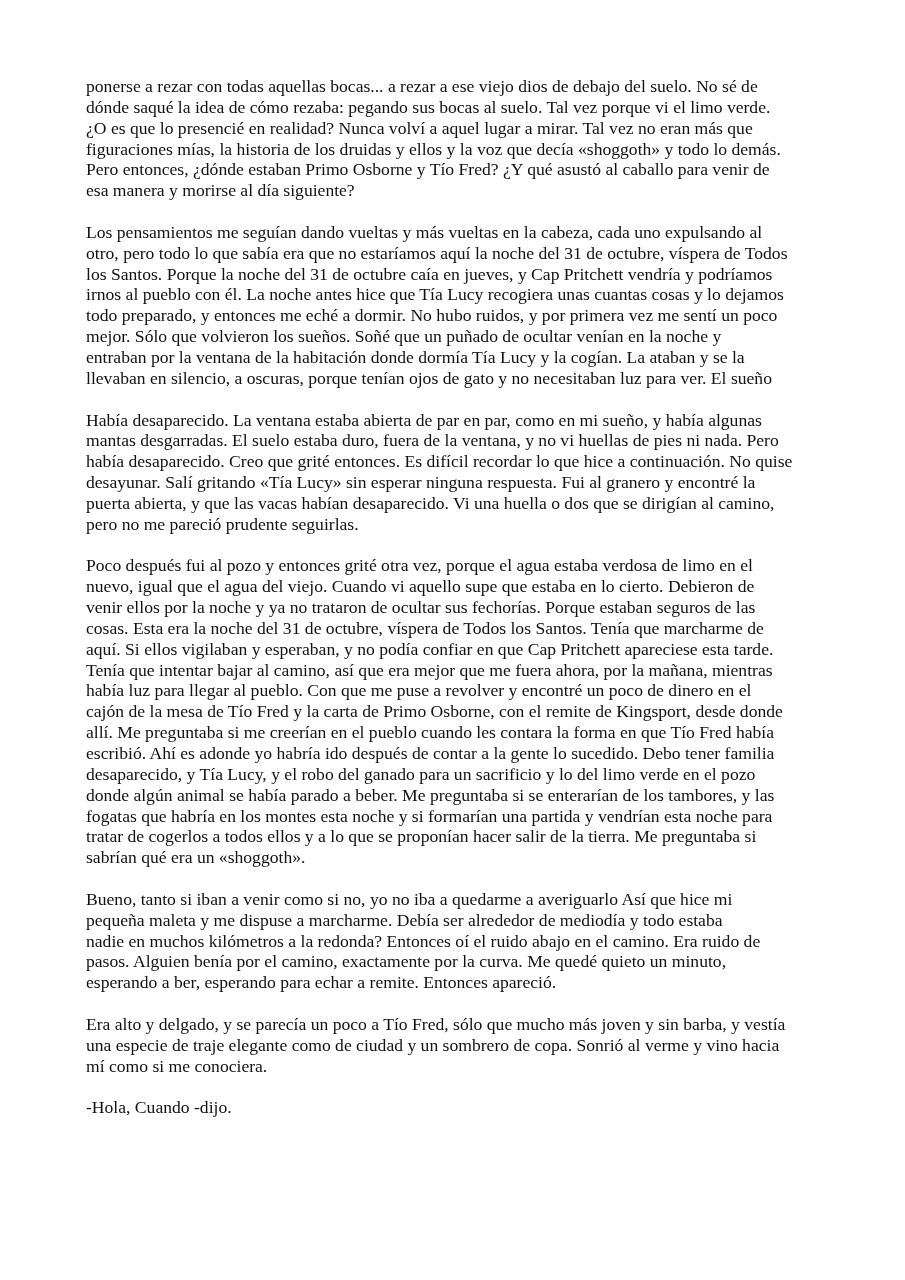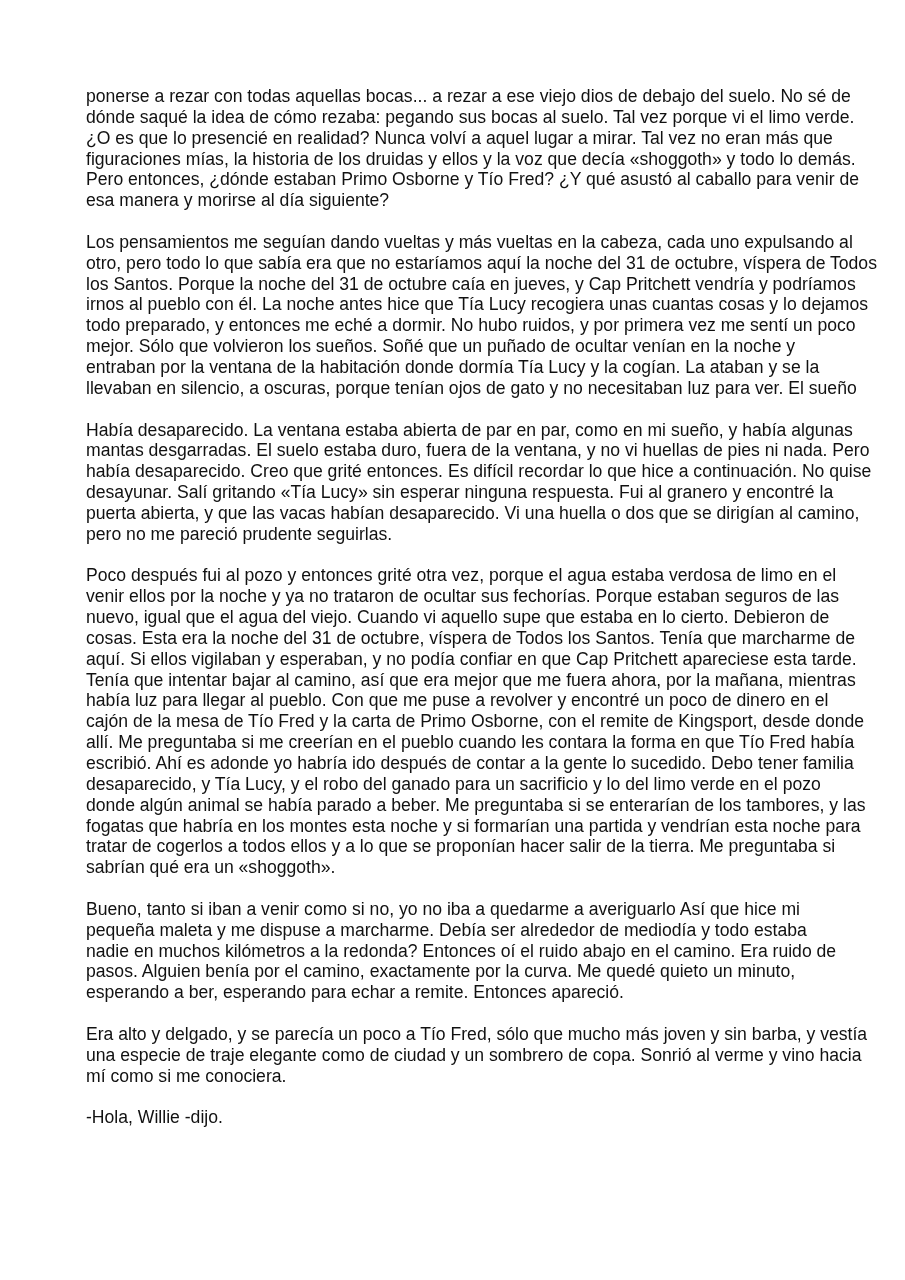--- a/index.html
+++ b/index.html
@@ -1,22 +1,22 @@
 <!DOCTYPE html>
 <html><head>
 <meta charset="utf-8">
 <style>
   html, body { margin: 0; padding: 0; background: #ffffff; }
   body { width: 905px; height: 1280px; position: relative; overflow: hidden; }
   .page {
     position: absolute;
     left: 86px;
-    top: 86px;
+    top: 76px;
     width: 740px;
-    font-family: Liberation Sans, sans-serif;
+    font-family: Liberation Serif, serif;
     font-size: 17.6px;
     line-height: 20.85px;
     color: #111111;
   }
   .para { margin: 0 0 20.85px 0; white-space: nowrap; }
   .line { display: block; }
 </style>
 </head>
 <body>
 
@@ -42,22 +42,22 @@
   <p class="para">
     <span class="line">Había desaparecido. La ventana estaba abierta de par en par, como en mi sueño, y había algunas</span>
     <span class="line">mantas desgarradas. El suelo estaba duro, fuera de la ventana, y no vi huellas de pies ni nada. Pero</span>
     <span class="line">había desaparecido. Creo que grité entonces. Es difícil recordar lo que hice a continuación. No quise</span>
     <span class="line">desayunar. Salí gritando «Tía Lucy» sin esperar ninguna respuesta. Fui al granero y encontré la</span>
     <span class="line">puerta abierta, y que las vacas habían desaparecido. Vi una huella o dos que se dirigían al camino,</span>
     <span class="line">pero no me pareció prudente seguirlas.</span>
   </p>
   <p class="para">
     <span class="line">Poco después fui al pozo y entonces grité otra vez, porque el agua estaba verdosa de limo en el</span>
+    <span class="line">nuevo, igual que el agua del viejo. Cuando vi aquello supe que estaba en lo cierto. Debieron de</span>
     <span class="line">venir ellos por la noche y ya no trataron de ocultar sus fechorías. Porque estaban seguros de las</span>
-    <span class="line">nuevo, igual que el agua del viejo. Cuando vi aquello supe que estaba en lo cierto. Debieron de</span>
     <span class="line">cosas. Esta era la noche del 31 de octubre, víspera de Todos los Santos. Tenía que marcharme de</span>
     <span class="line">aquí. Si ellos vigilaban y esperaban, y no podía confiar en que Cap Pritchett apareciese esta tarde.</span>
     <span class="line">Tenía que intentar bajar al camino, así que era mejor que me fuera ahora, por la mañana, mientras</span>
     <span class="line">había luz para llegar al pueblo. Con que me puse a revolver y encontré un poco de dinero en el</span>
     <span class="line">cajón de la mesa de Tío Fred y la carta de Primo Osborne, con el remite de Kingsport, desde donde</span>
     <span class="line">allí. Me preguntaba si me creerían en el pueblo cuando les contara la forma en que Tío Fred había</span>
     <span class="line">escribió. Ahí es adonde yo habría ido después de contar a la gente lo sucedido. Debo tener familia</span>
     <span class="line">desaparecido, y Tía Lucy, y el robo del ganado para un sacrificio y lo del limo verde en el pozo</span>
     <span class="line">donde algún animal se había parado a beber. Me preguntaba si se enterarían de los tambores, y las</span>
     <span class="line">fogatas que habría en los montes esta noche y si formarían una partida y vendrían esta noche para</span>
@@ -70,15 +70,15 @@
     <span class="line">nadie en muchos kilómetros a la redonda? Entonces oí el ruido abajo en el camino. Era ruido de</span>
     <span class="line">pasos. Alguien benía por el camino, exactamente por la curva. Me quedé quieto un minuto,</span>
     <span class="line">esperando a ber, esperando para echar a remite. Entonces apareció.</span>
   </p>
   <p class="para">
     <span class="line">Era alto y delgado, y se parecía un poco a Tío Fred, sólo que mucho más joven y sin barba, y vestía</span>
     <span class="line">una especie de traje elegante como de ciudad y un sombrero de copa. Sonrió al verme y vino hacia</span>
     <span class="line">mí como si me conociera.</span>
   </p>
   <p class="para">
-    <span class="line">-Hola, Willie -dijo.</span>
+    <span class="line">-Hola, Cuando -dijo.</span>
   </p>
 </div>
 
 </body></html>

